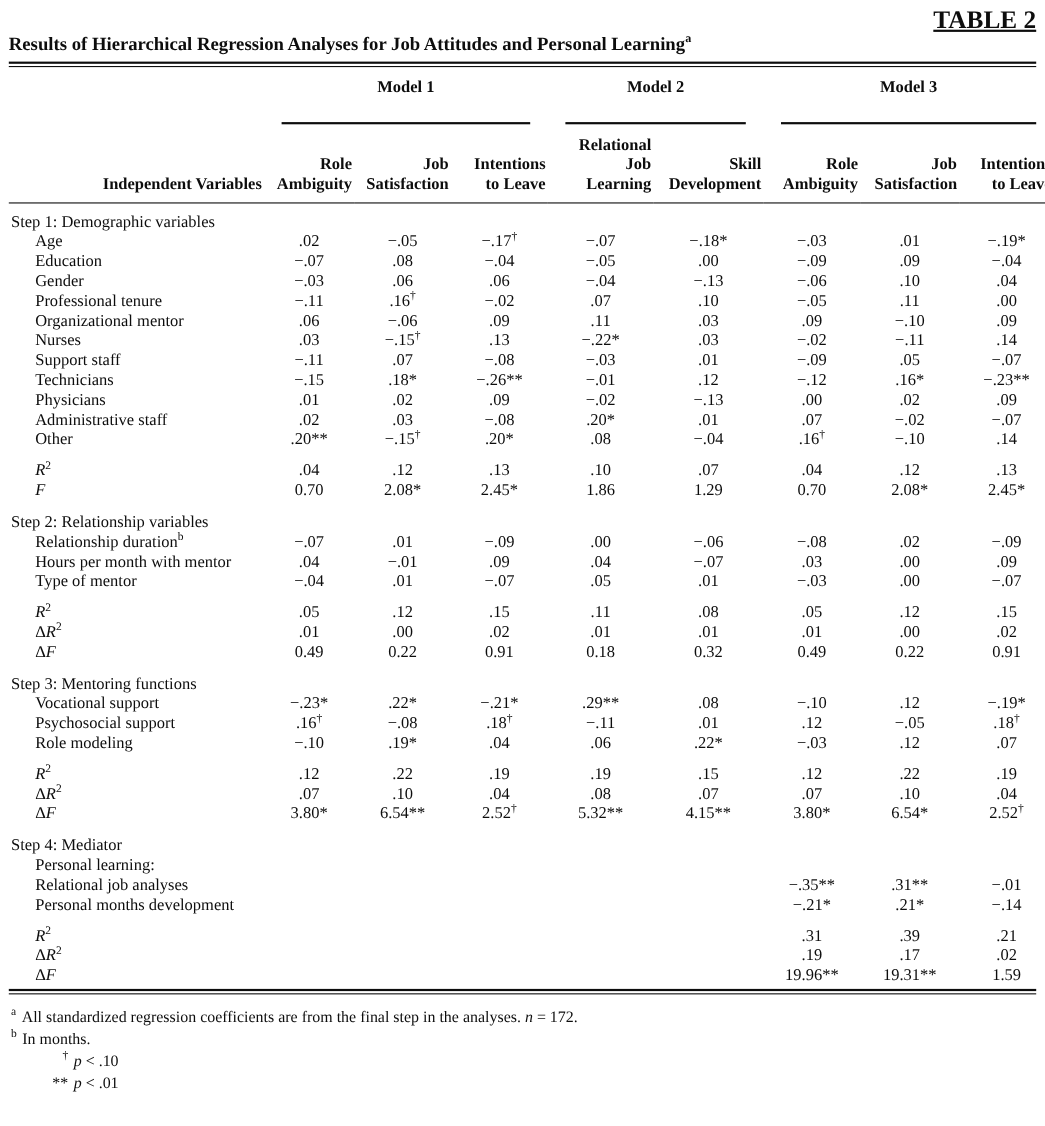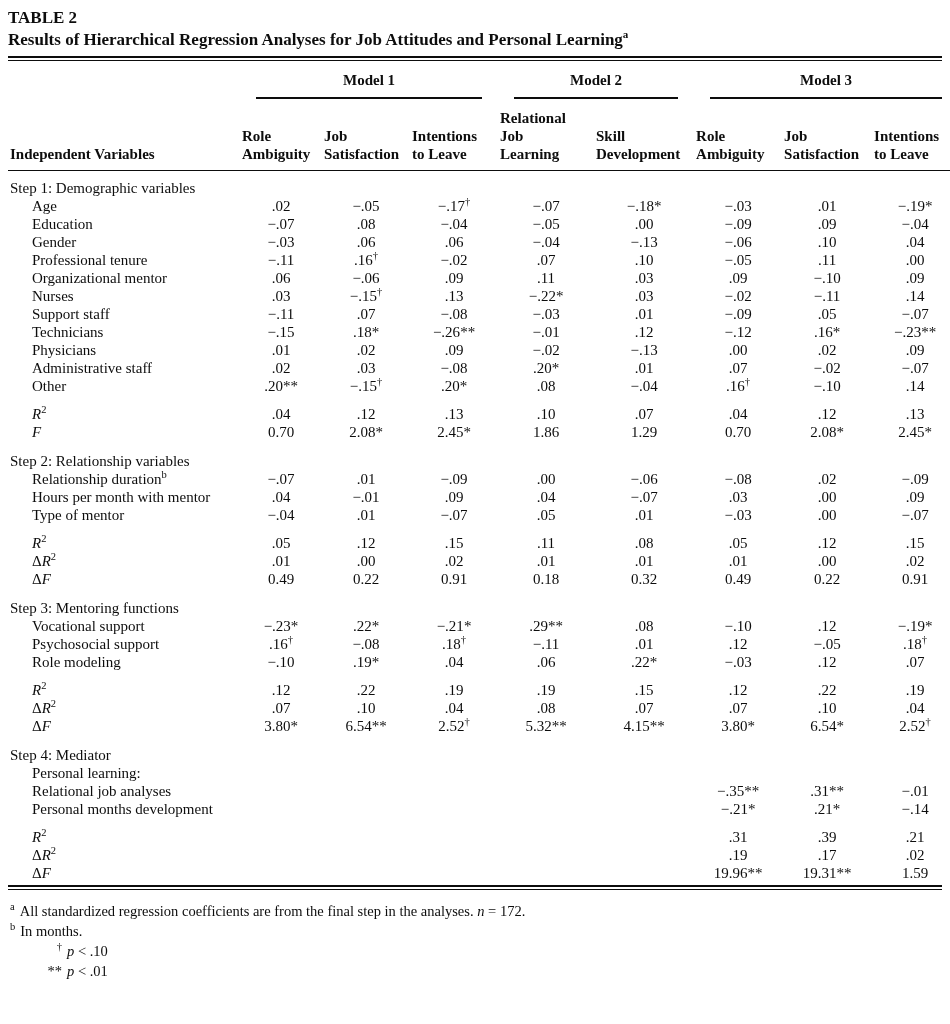--- a/index.html
+++ b/index.html
@@ -6,49 +6,49 @@
   html, body { margin: 0; padding: 0; }
   body {
     width: 950px;
     background: #ffffff;
     color: #0d0d0d;
     font-family: "Liberation Serif", "DejaVu Serif", serif;
   }
   .page { padding: 7px 8px 0 8px; }
 
   .table-title {
-    text-align: left; font-weight: bold;
-    font-size: 17px; line-height: 21px;
+    text-align: right; font-weight: bold;
+    font-size: 23px; line-height: 21px; text-decoration: underline;
   }
   .table-subtitle {
     font-weight: bold;
     font-size: 17px; line-height: 23px;
   }
   .table-subtitle sup { font-size: 11px; }
 
   .double-rule {
     height: 5px;
     border-top: 2px solid #0d0d0d;
     border-bottom: 1px solid #0d0d0d;
   }
   .double-rule.top { margin-top: 5px; }
   .double-rule.bottom { margin-top: 3px; }
 
   table { width: 100%; border-collapse: collapse; table-layout: fixed; }
 
   thead th { font-weight: bold; padding: 0 2px; vertical-align: bottom; font-size: 15px; }
   tr.model-row th { padding-top: 11px; }
   .model-label {
-    display: block; margin: 0 14px; padding-bottom: 8px;
+    display: block; margin: 0 14px; padding-bottom: 22px;
     border-bottom: 2px solid #0d0d0d; text-align: center;
   }
   tr.col-row th {
     border-bottom: 1.5px solid #0d0d0d;
     padding: 10px 2px 7px 2px;
-    text-align: left; line-height: 18px;
+    text-align: right; line-height: 18px;
   }
   th.iv-th { text-align: center; }
 
   tbody td {
     padding: 0 2px; line-height: 18px;
     text-align: center; font-size: 15px;
   }
   td.row-label { text-align: left; white-space: nowrap; }
   td.row-label.indent { padding-left: 24px; font-family: Liberation Serif, serif; }
   td.section-heading { text-align: left; padding-top: 11px; }

